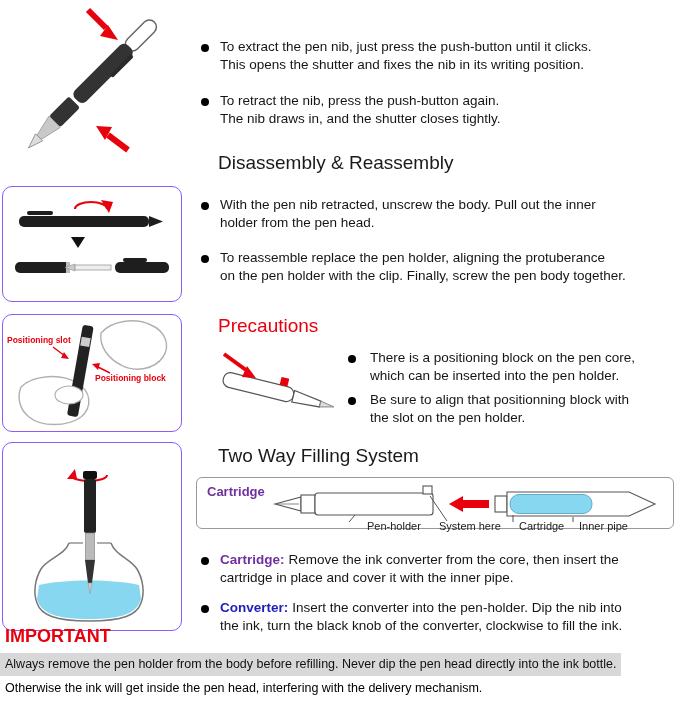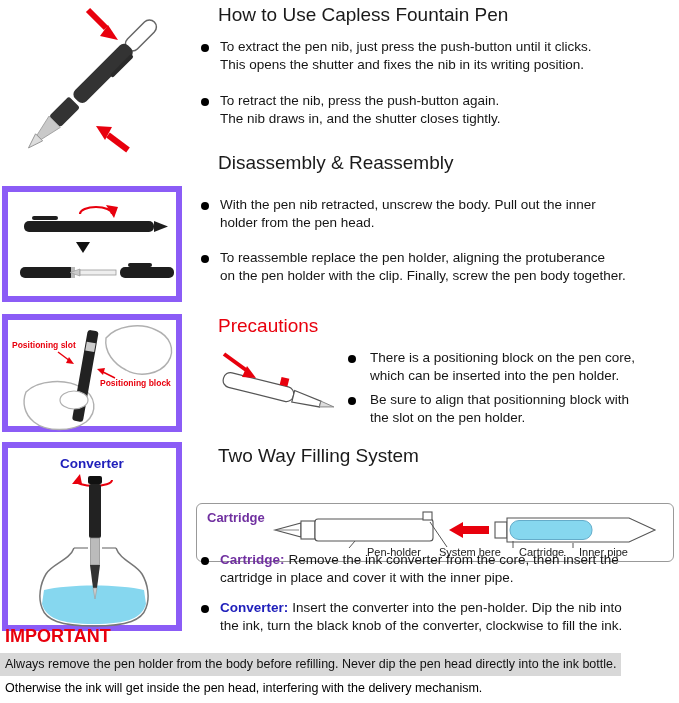--- a/index.html
+++ b/index.html
@@ -9,21 +9,21 @@
 
   .abs { position:absolute; }
   .heading { position:absolute; font-size:19px; font-weight:400; color:#1a1a1a; white-space:nowrap; }
   .heading.red { color:var(--red,#e8000d); }
   .dot { position:absolute; width:8px; height:8px; border-radius:50%; background:#000; }
   .btext { position:absolute; font-size:13.5px; line-height:1.32; color:#151515; white-space:pre-line; }
   .prefix { font-weight:bold; margin-right:4px; }
   .purple-text { color:var(--purple,#7030a0); }
   .blue-text { color:var(--blue,#2020bb); }
 
-  .illus-box { position:absolute; border:6px solid #8b5cf6; border-radius:0; background:#fff; }
+  .illus-box { position:absolute; border:1px solid #8b5cf6; border-radius:10px; background:#fff; }
   .diagram-box { position:absolute; border:1px solid #999; border-radius:6px; background:#fff; }
 
   .tiny-red-label { position:absolute; font-size:8.5px; font-weight:bold; color:var(--red,#e8000d); white-space:nowrap; }
   .diagram-corner-label { position:absolute; left:10px; top:6px; font-size:13px; font-weight:bold; color:var(--purple,#7030a0); }
   .diagram-part-label { position:absolute; font-size:11px; color:#222; white-space:nowrap; }
   .converter-box-label { position:absolute; left:0; right:0; top:8px; text-align:center; font-size:13.5px; font-weight:bold; color:var(--blue,#2020bb); }
 
   .important { position:absolute; left:5px; top:626px; font-size:18px; font-weight:bold; color:var(--red,#e8000d); }
   .gray-bar { position:absolute; left:0; top:653px; width:621px; height:23px; background:var(--gray_bar,#d8d8d8); }
   .gray-bar span { display:block; padding-left:5px; line-height:23px; font-size:12.5px; color:#111; white-space:nowrap; }
@@ -85,37 +85,35 @@
       <line x1="50" y1="32" x2="62" y2="41" class="red-stroke" stroke-width="1.4"></line>
       <polygon points="66,44 58,43 61,37" class="red-fill"></polygon>
       <line x1="107" y1="58" x2="95" y2="52" class="red-stroke" stroke-width="1.4"></line>
       <polygon points="89,49 97,48 95,55" class="red-fill"></polygon>
     </svg>
     <span class="tiny-red-label" style="left:4px; top:20px;">Positioning slot</span>
     <span class="tiny-red-label" style="left:92px; top:58px;">Positioning block</span>
   </div>
 
   <div class="illus-box" style="left:2px; top:442px; width:180px; height:189px;">
-    <span class="converter-box-label">Converter</span>
     <svg class="abs" style="left:0;top:0;" width="178" height="187" viewBox="0 0 178 187">
       <path d="M 36,142 C 60,136 112,136 136,142 L 138,156 C 134,170 120,176 86,176 C 52,176 38,170 34,156 Z" class="cyan-fill"></path>
       <rect x="80" y="28" width="14" height="8" rx="2" fill="#111"></rect>
       <path d="M 68,32 A 18,6 0 1 0 104,32" class="red-stroke" stroke-width="2"></path>
       <polygon points="64,36 72,26 74,36" class="red-fill"></polygon>
       <rect x="81" y="36" width="12" height="54" rx="2" fill="#222"></rect>
       <rect x="82.5" y="90" width="9" height="27" fill="#bbb" stroke="#888" stroke-width="0.7"></rect>
       <polygon points="82,117 92,117 89,140 85,140" fill="#333"></polygon>
       <polygon points="85,140 89,140 87,151" fill="#ccc" stroke="#999" stroke-width="0.6"></polygon>
       <path d="M 66,100 C 62,112 44,116 38,126 C 32,136 30,150 34,160 C 38,172 52,178 86,178 C 120,178 134,172 138,160 C 142,150 140,136 134,126 C 128,116 112,112 108,100" fill="none" stroke="#777" stroke-width="1.5"></path>
       <line x1="66" y1="100" x2="80" y2="100" stroke="#777" stroke-width="1.2"></line>
       <line x1="94" y1="100" x2="108" y2="100" stroke="#777" stroke-width="1.2"></line>
     </svg>
   </div>
 
-  <div class="heading" style="left:218px; top:4px;">How to Use Capless Fountain Pen</div>
   <span class="dot" style="left:201px; top:44px;"></span>
   <div class="btext" style="left:220px; top:38px;">To extract the pen nib, just press the push-button until it clicks.
 This opens the shutter and fixes the nib in its writing position.</div>
   <span class="dot" style="left:201px; top:98px;"></span>
   <div class="btext" style="left:220px; top:92px;">To retract the nib, press the push-button again.
 The nib draws in, and the shutter closes tightly.</div>
 
   <div class="heading" style="left:218px; top:152px;">Disassembly &amp; Reassembly</div>
   <span class="dot" style="left:201px; top:202px;"></span>
   <div class="btext" style="left:220px; top:196px;">With the pen nib retracted, unscrew the body. Pull out the inner
@@ -139,21 +137,21 @@
   </div>
   <span class="dot" style="left:348px; top:355px;"></span>
   <div class="btext" style="left:370px; top:349px;">There is a positioning block on the pen core,
 which can be inserted into the pen holder.</div>
   <span class="dot" style="left:348px; top:397px;"></span>
   <div class="btext" style="left:370px; top:391px;">Be sure to align that positionning block with
 the slot on the pen holder.</div>
 
   <div class="heading" style="left:218px; top:445px;">Two Way Filling System</div>
 
-  <div class="diagram-box" style="left:196px; top:503px; width:478px; height:59px;">
+  <div class="diagram-box" style="left:196px; top:477px; width:478px; height:52px;">
     <span class="diagram-corner-label">Cartridge</span>
     <svg class="abs" style="left:0;top:0;" width="476" height="57" viewBox="0 0 476 57">
       <polygon points="78,26 104,19 104,33" fill="#fff" stroke="#555" stroke-width="1.1"></polygon>
       <line x1="80" y1="26" x2="102" y2="26" stroke="#555" stroke-width="0.7"></line>
       <rect x="104" y="17" width="14" height="18" fill="#fff" stroke="#555" stroke-width="1.1"></rect>
       <rect x="118" y="15" width="118" height="22" rx="3" fill="#fff" stroke="#555" stroke-width="1.1"></rect>
       <rect x="226" y="8" width="9" height="8" fill="#fff" stroke="#555" stroke-width="1.1"></rect>
       <polygon points="252,26 266,18 266,22 292,22 292,30 266,30 266,34" class="red-fill"></polygon>
       <rect x="298" y="18" width="12" height="16" fill="#fff" stroke="#555" stroke-width="1.1"></rect>
       <path d="M310,14 L432,14 L458,26 L432,38 L310,38 Z" fill="#fff" stroke="#555" stroke-width="1.1"></path>

